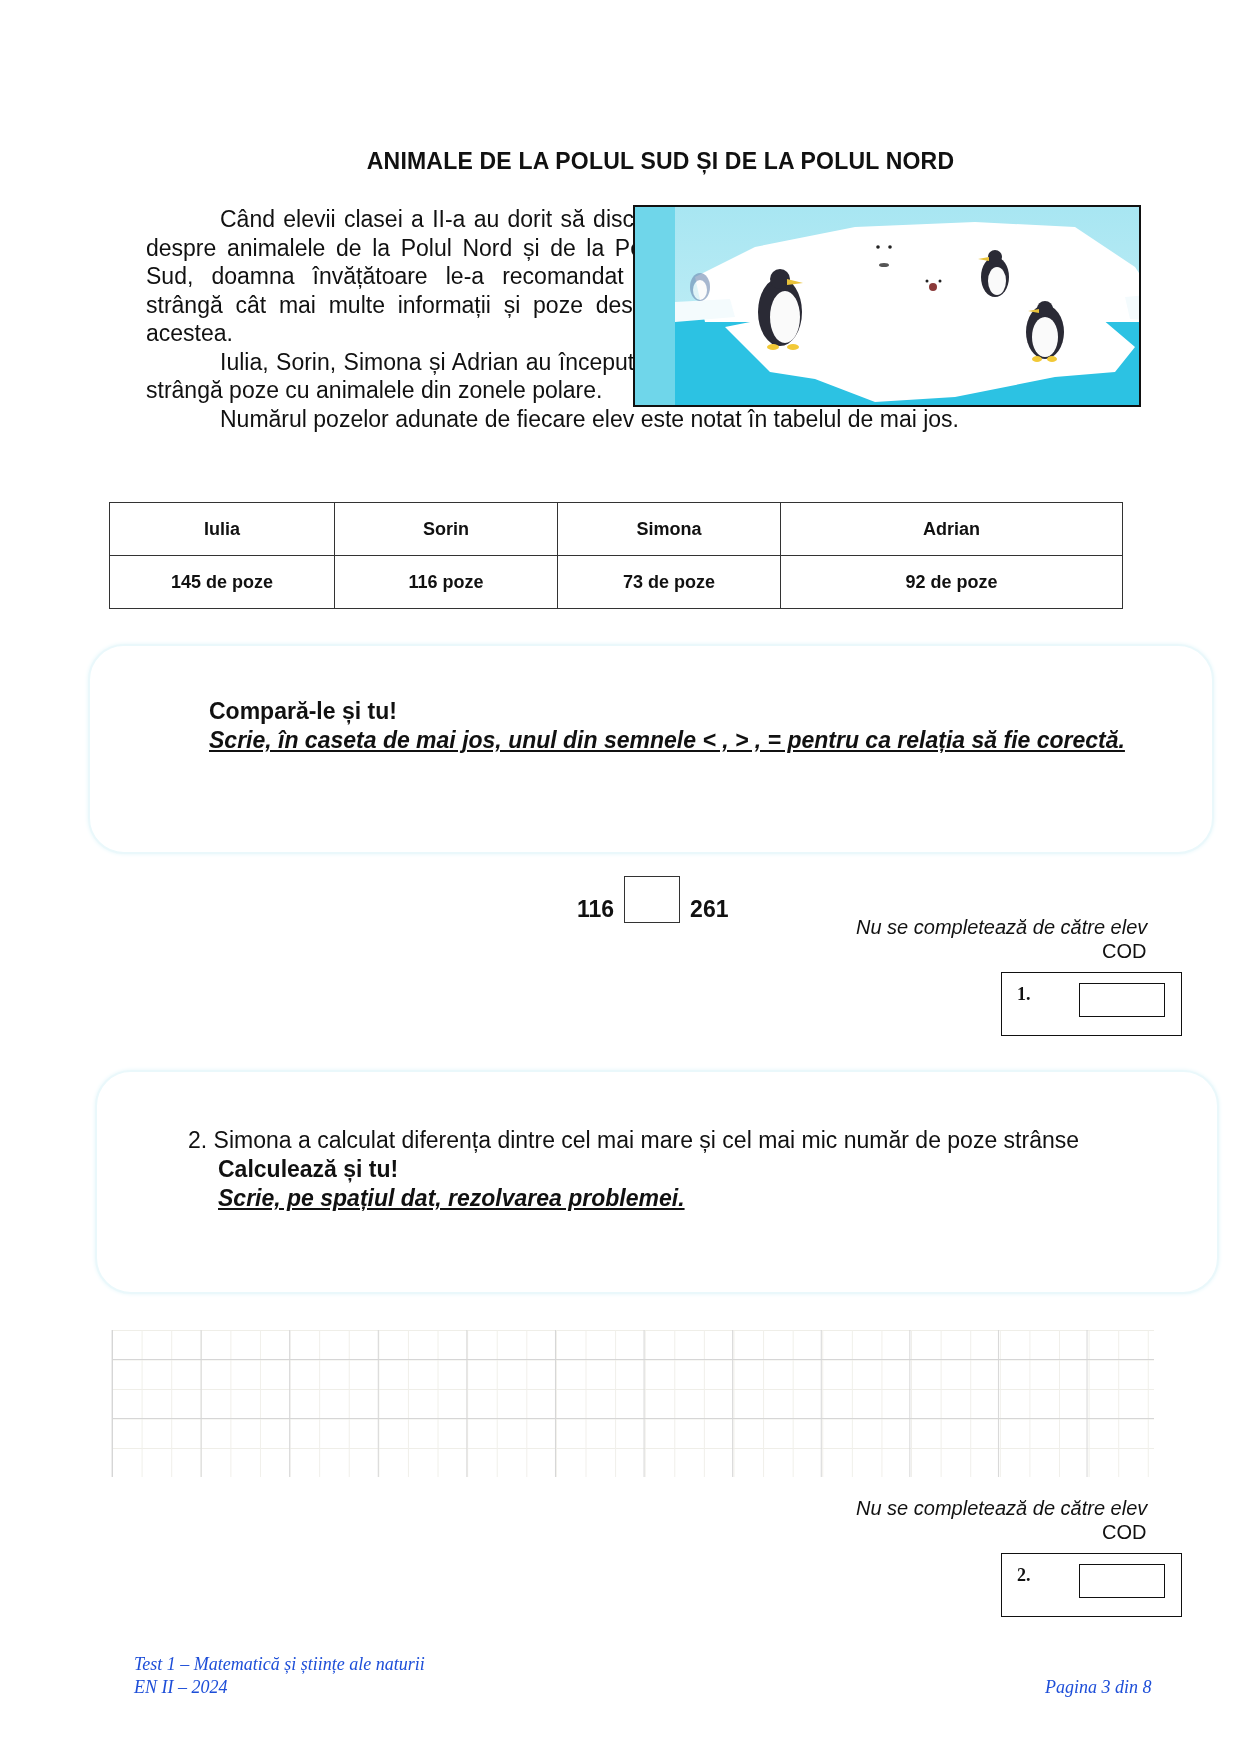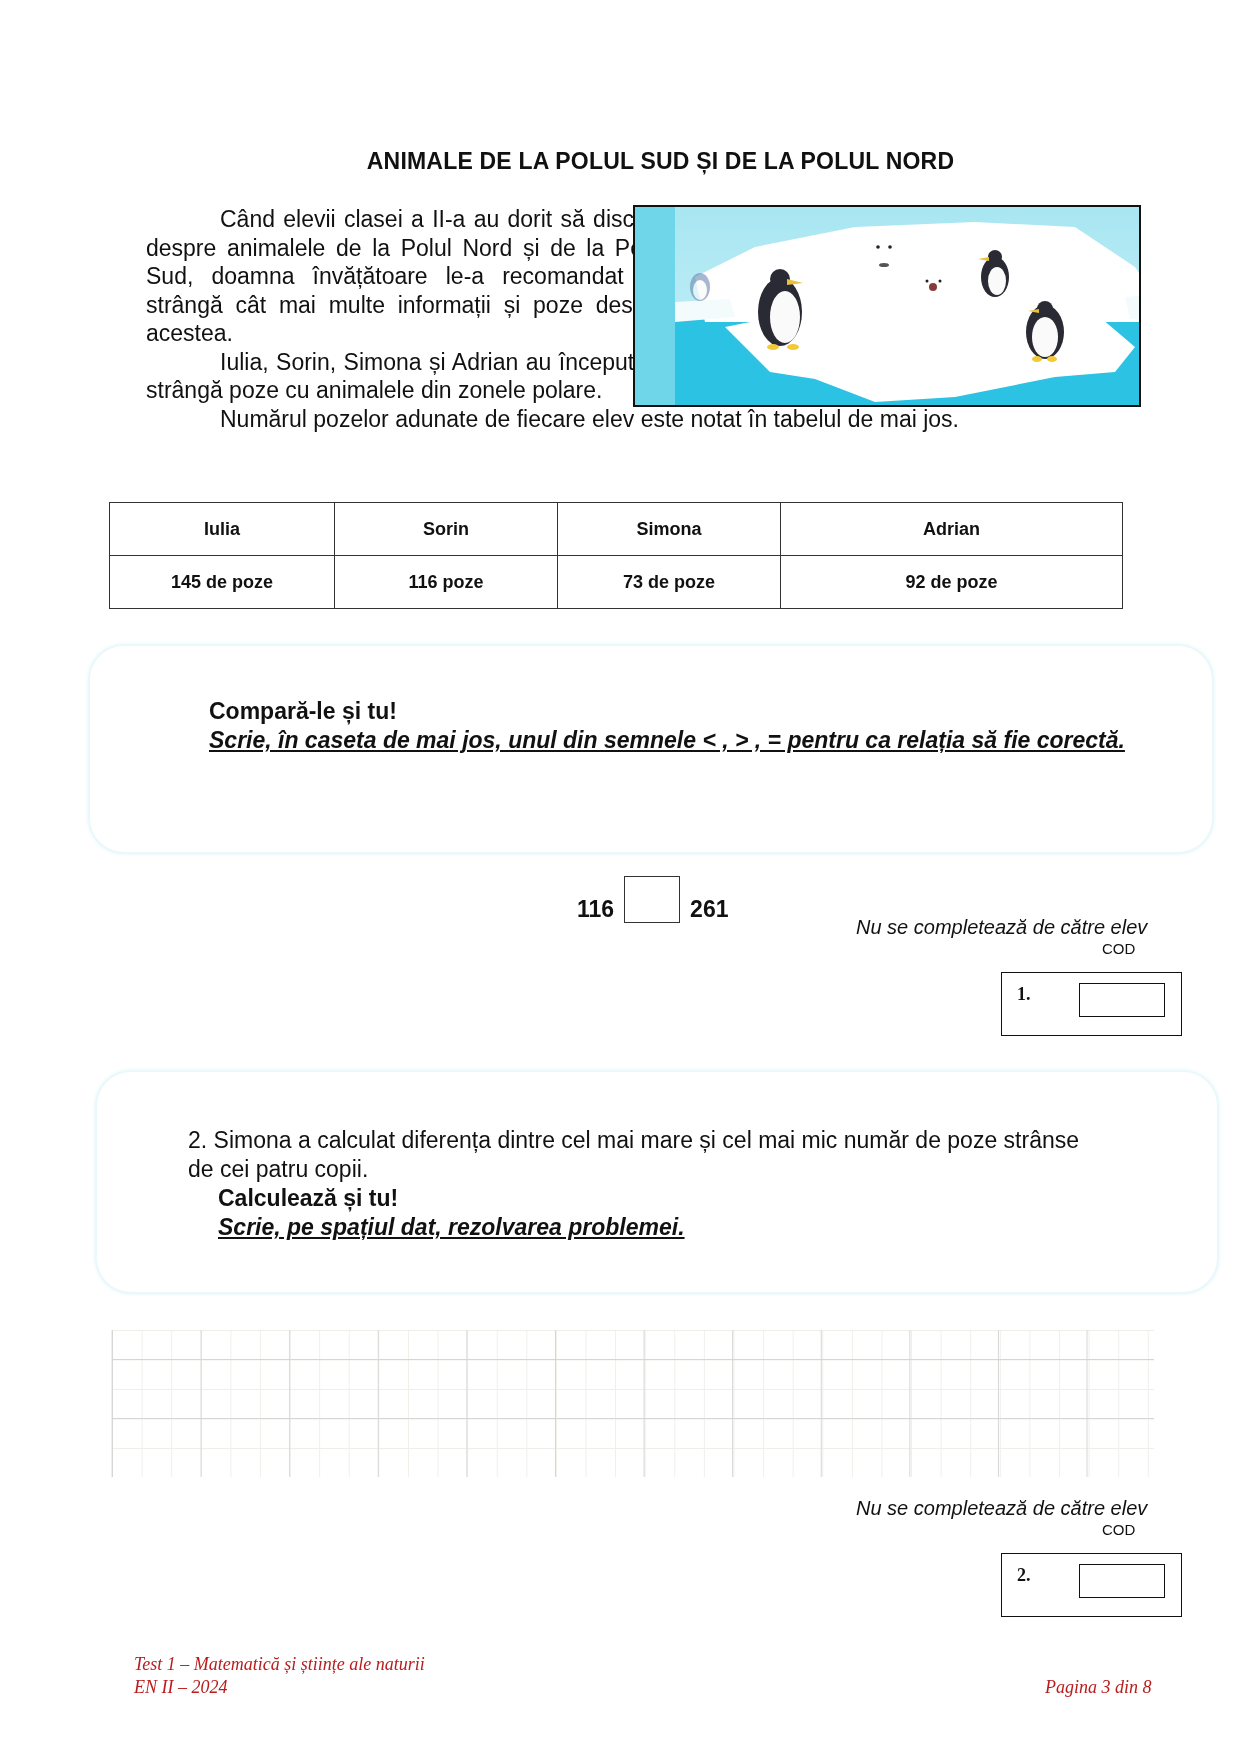--- a/index.html
+++ b/index.html
@@ -35,38 +35,38 @@
   .indent2 { padding-left: 30px; }
   .b { font-weight: bold; }
   .bi { font-weight: bold; font-style: italic; text-decoration: underline; }
 
   .compare { left: 537px; top: 876px; font-size: 23px; font-weight: bold;
              display: flex; align-items: flex-end; }
   .answer-box { width: 56px; height: 47px; border: 1px solid #333; margin: 0 10px 0 10px;
                 box-sizing: border-box; background: #fff; }
 
   .note { font-style: italic; font-size: 20px; }
-  .cod { font-size: 15px; }
+  .cod { font-size: 20px; }
   .codbox { width: 181px; height: 64px; border: 1.5px solid #111; box-sizing: border-box; }
   .codlabel { position: absolute; left: 15px; top: 11px; font-family: "Liberation Serif", serif;
               font-weight: bold; font-size: 18px; }
   .codinput { position: absolute; left: 77px; top: 10px; width: 86px; height: 34px;
               border: 1.5px solid #111; box-sizing: border-box; background: #fff; }
 
   .grid { left: 111px; top: 1330px; width: 1002px; height: 147px;
           background-image:
             linear-gradient(to right, #d6d6d6 1px, transparent 1px),
             linear-gradient(to bottom, #d6d6d6 1px, transparent 1px),
             linear-gradient(to right, #f0efea 1px, transparent 1px),
             linear-gradient(to bottom, #efeee8 1px, transparent 1px);
           background-size: 88.6px 59px, 88.6px 59px, 29.6px 29.5px, 29.6px 29.5px;
           background-position: 0 -30px, 0 -30px, 0 0, 0 0;
           border-left: 1px solid #eee; }
 
-  .footer { font-family: "Liberation Serif", serif; font-style: italic; font-size: 18px; color: #b91c1c; }
+  .footer { font-family: "Liberation Serif", serif; font-style: italic; font-size: 18px; color: #1d4ed8; }
 </style>
 </head>
 <body>
 
 <div class="abs title">ANIMALE DE LA POLUL SUD ȘI DE LA POLUL NORD</div>
 
 <div class="abs intro">
   <p>Când elevii clasei a II-a au dorit să discute despre animalele de la Polul Nord și de la Polul Sud, doamna învățătoare le-a recomandat să strângă cât mai multe informații și poze despre acestea.</p>
   <p>Iulia, Sorin, Simona și Adrian au început să strângă poze cu animalele din zonele polare.</p>
   <p class="last" style="text-align:left;">Numărul pozelor adunate de fiecare elev este notat în tabelul de mai jos.</p>
@@ -157,21 +157,20 @@
 <div class="abs note" style="left:816px; top:916px;">Nu se completează de către elev</div>
 <div class="abs cod" style="left:1062px; top:940px;">COD</div>
 <div class="abs codbox" style="left:1001px; top:972px;">
   <span class="codlabel">1.</span>
   <div class="codinput"></div>
 </div>
 
 <div class="abs qbox q2"></div>
 <div class="abs qtext q2text">
   <div>2. Simona a calculat diferența dintre cel mai mare și cel mai mic număr de poze strânse</div>
-  <div>de cei patru copii.</div>
   <div class="b indent2">Calculează și tu!</div>
   <div class="bi indent2">Scrie, pe spațiul dat, rezolvarea problemei.</div>
 </div>
 
 <div class="abs grid"></div>
 
 <div class="abs note" style="left:816px; top:1497px;">Nu se completează de către elev</div>
 <div class="abs cod" style="left:1062px; top:1521px;">COD</div>
 <div class="abs codbox" style="left:1001px; top:1553px;">
   <span class="codlabel">2.</span>

